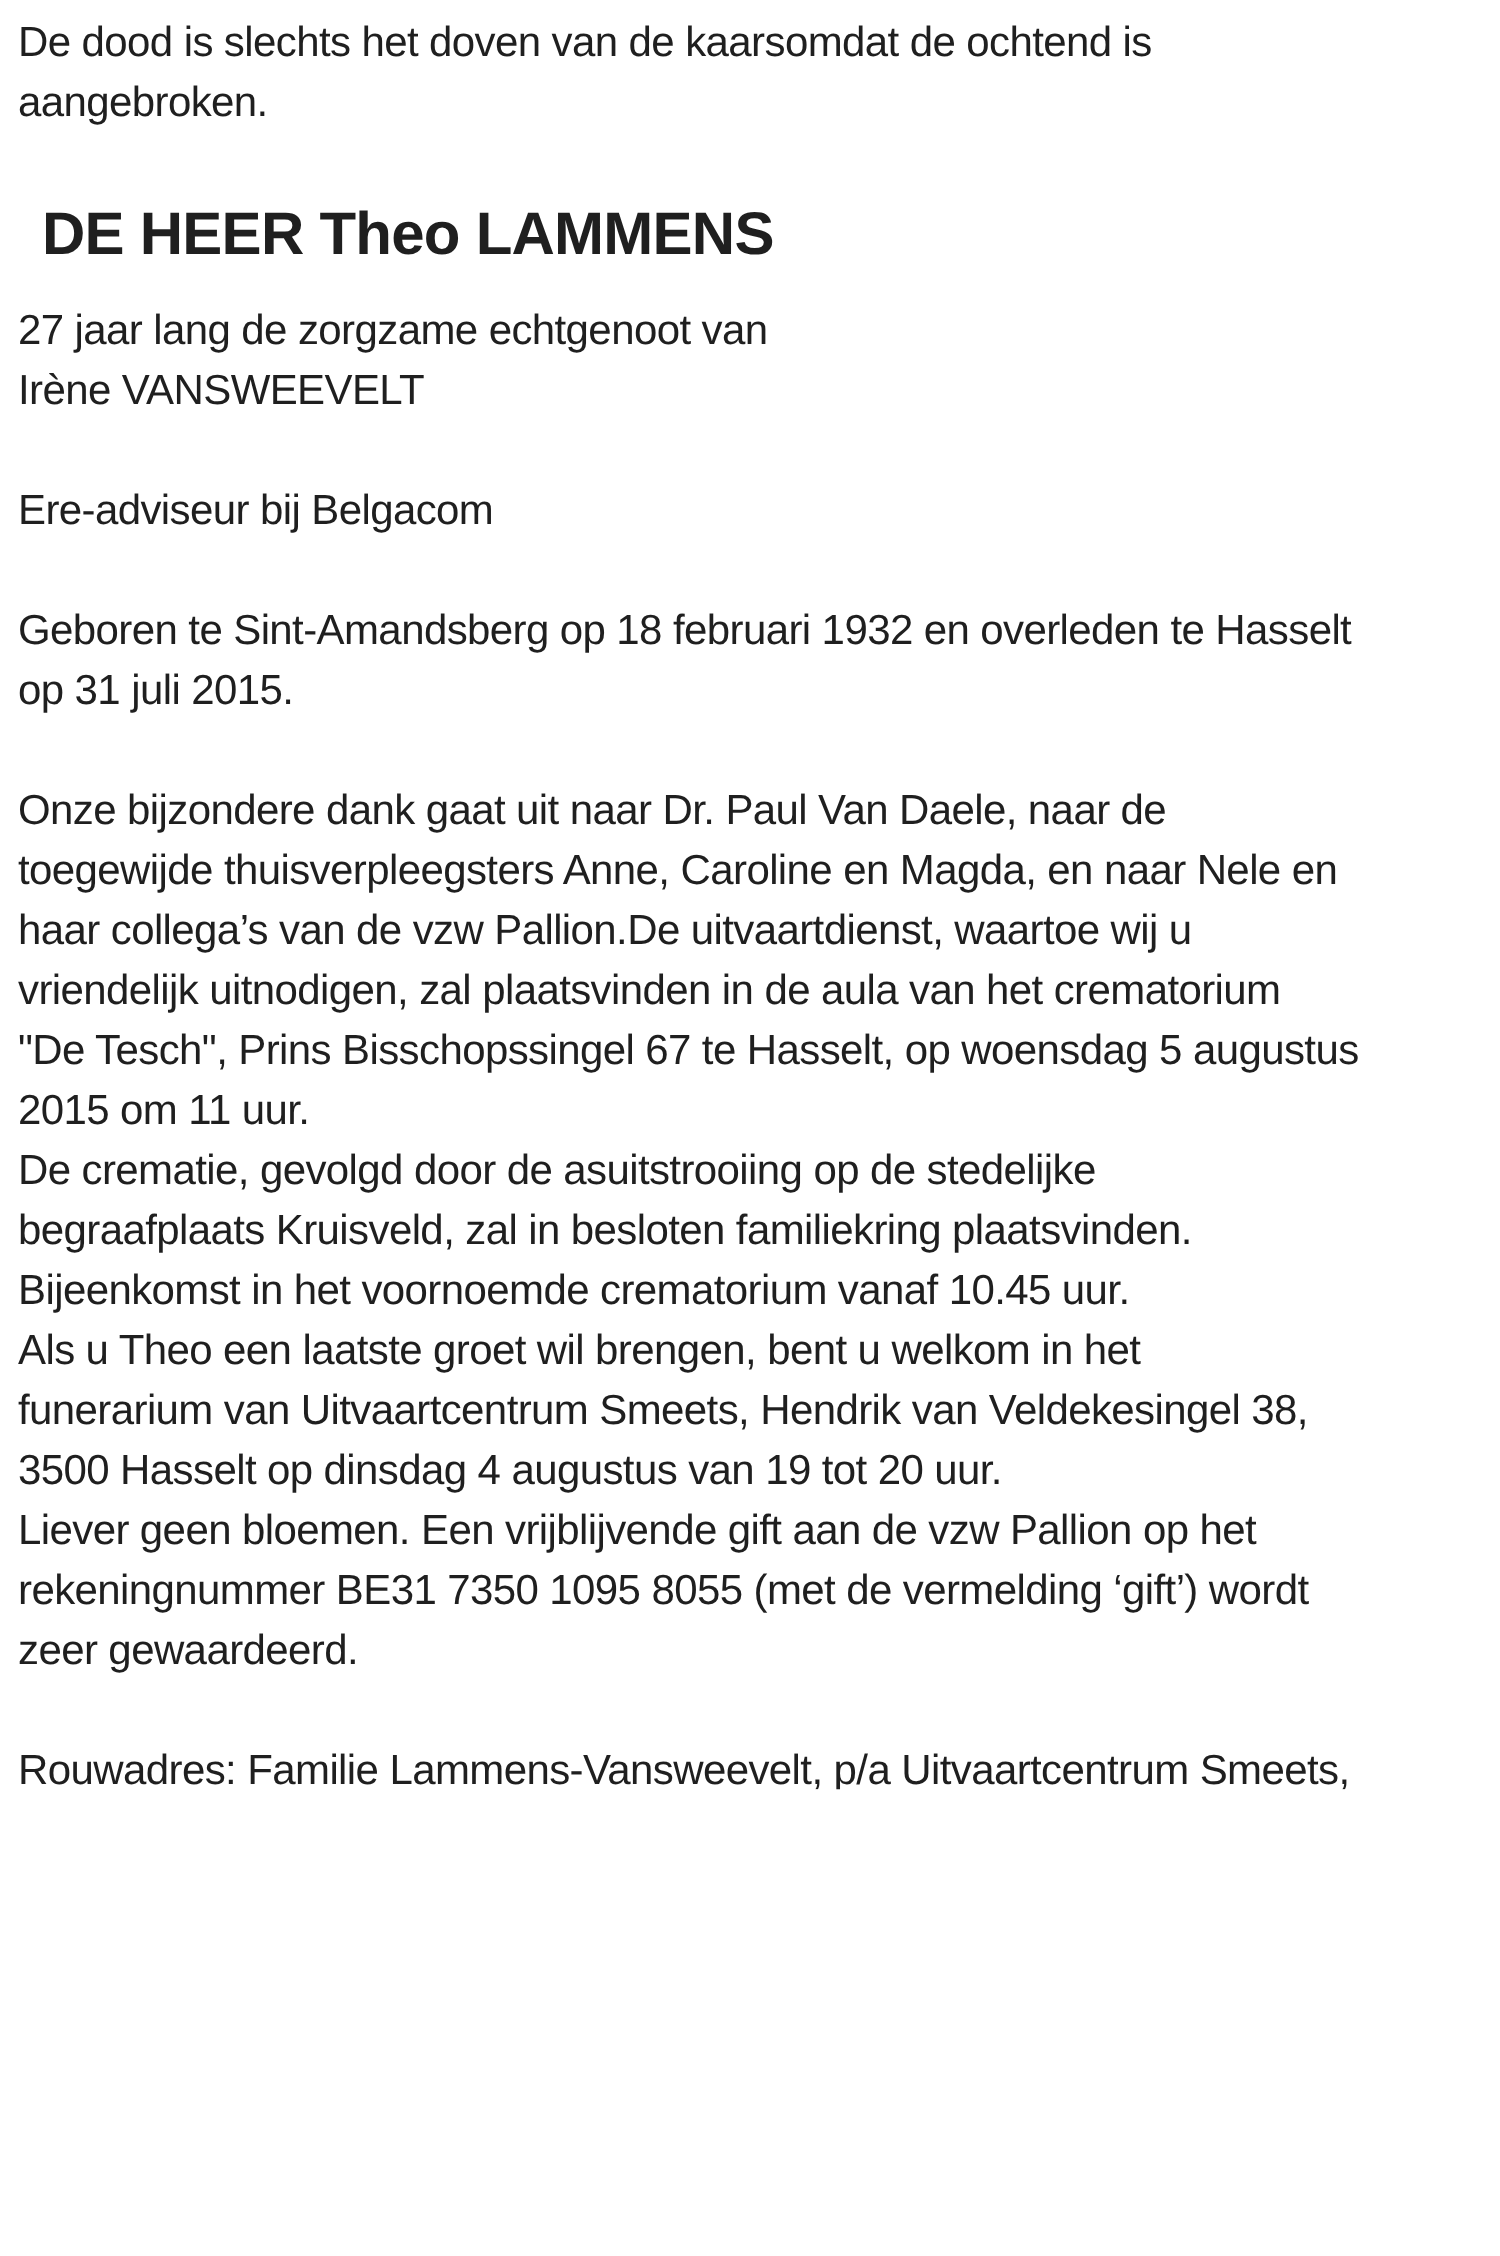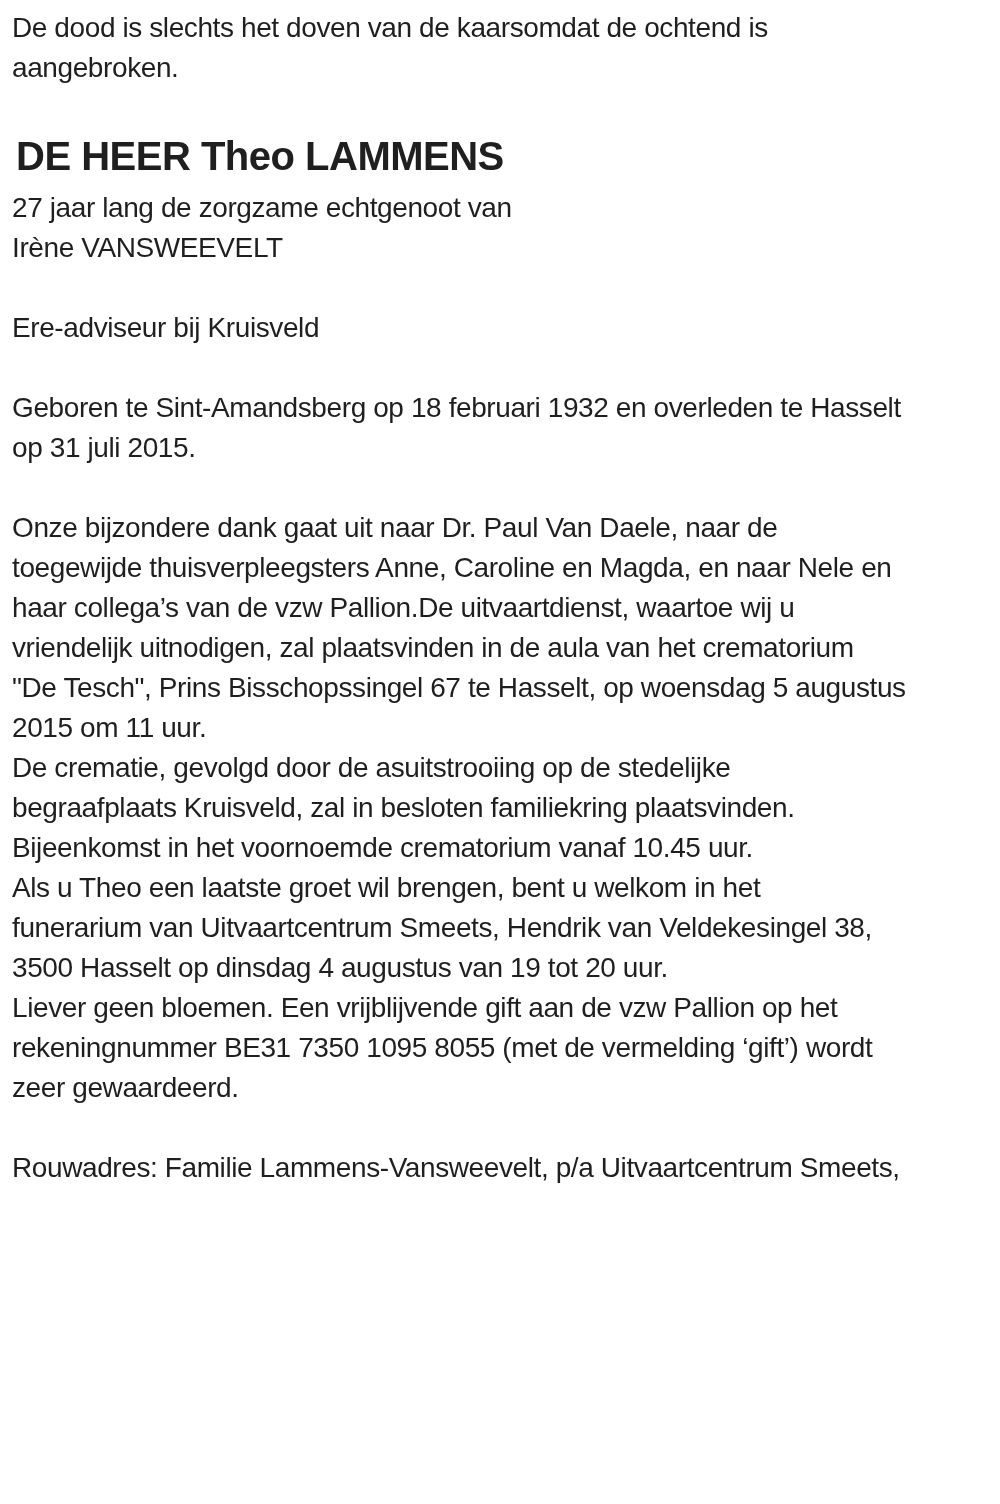--- a/index.html
+++ b/index.html
@@ -20,21 +20,21 @@
   }
   .para {
     margin: 0 0 40px 0;
     font-size: 28px;
     line-height: 40px;
     letter-spacing: -0.4px;
     white-space: pre-line;
     font-weight: 400;
   }
   .deceased-title {
-    margin: 4px;
+    margin: 16px;
     font-size: 40px;
     line-height: 56px;
     font-weight: 700;
     letter-spacing: -0.5px;
     white-space: pre-line;
   }
   .para:last-child {
     margin-bottom: 0;
     margin-top: 24px;
   }
@@ -45,21 +45,21 @@
 <div class="page">
 
   <p class="para">De dood is slechts het doven van de kaarsomdat de ochtend is
 aangebroken.</p>
 
   <h1 class="deceased-title">DE HEER Theo LAMMENS</h1>
 
   <p class="para">27 jaar lang de zorgzame echtgenoot van
 Irène VANSWEEVELT</p>
 
-  <p class="para">Ere-adviseur bij Kruisveld</p>
+  <p class="para">Ere-adviseur bij Belgacom</p>
 
   <p class="para">Geboren te Sint-Amandsberg op 18 februari 1932 en overleden te Hasselt
 op 31 juli 2015.</p>
 
 
   <p class="para">Onze bijzondere dank gaat uit naar Dr. Paul Van Daele, naar de
 toegewijde thuisverpleegsters Anne, Caroline en Magda, en naar Nele en
 haar collega’s van de vzw Pallion.De uitvaartdienst, waartoe wij u
 vriendelijk uitnodigen, zal plaatsvinden in de aula van het crematorium
 "De Tesch", Prins Bisschopssingel 67 te Hasselt, op woensdag 5 augustus

